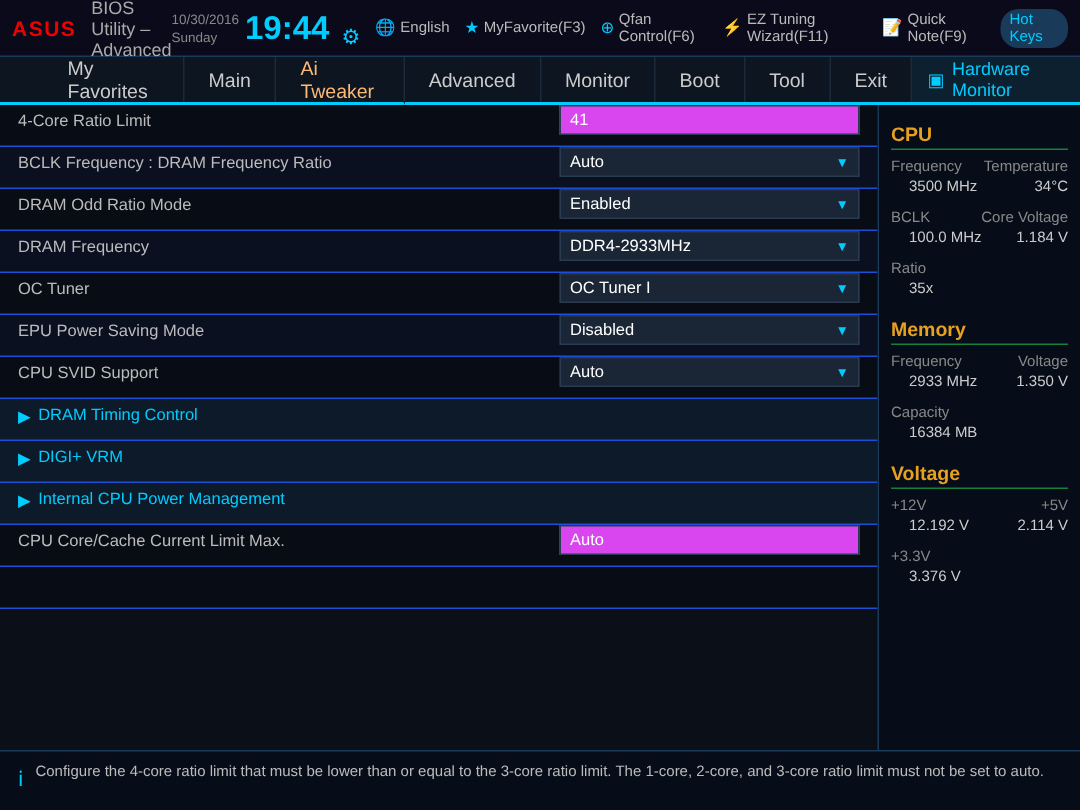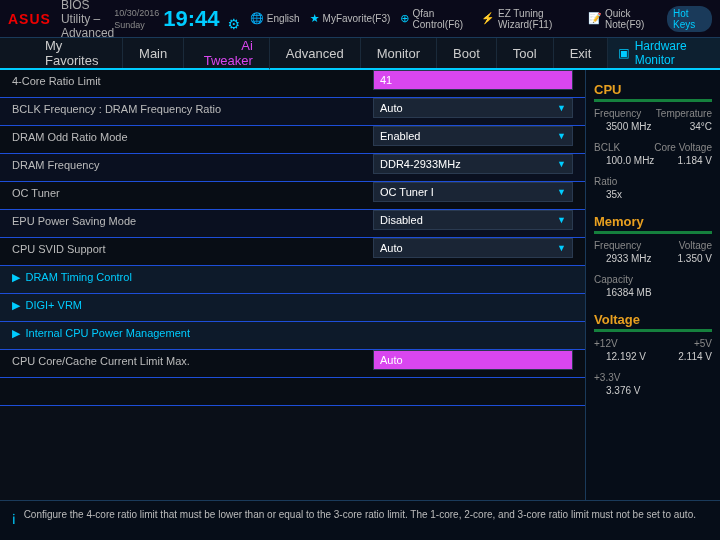--- a/index.html
+++ b/index.html
@@ -76,24 +76,23 @@
     .nav-item {
       padding: 0 16px;
       display: flex;
       align-items: center;
       color: #ccc;
       font-size: 13px;
       cursor: pointer;
       border-right: 1px solid #1a2a3a;
     }
     .nav-item.active {
-      color: #d946ef;
+      color: #fdba74;
       border-bottom: 2px solid #0cf;
       margin-bottom: -2px;
-      text-align: right;
     }
     #hw-monitor-tab {
       margin-left: auto;
       background: #0d2030;
       color: #0cf;
       font-size: 12px;
       padding: 0 10px;
       display: flex;
       align-items: center;
       gap: 5px;
@@ -169,21 +168,21 @@
       width: 134px;
       background: #060d18;
       padding: 8px;
       overflow-y: auto;
     }
     .hw-section-title {
       color: #e8a020;
       font-size: 13px;
       font-weight: bold;
       margin: 4px 0 6px 0;
-      border-bottom: 3px solid #15803d;
+      border-bottom: 1px solid #15803d;
       padding-bottom: 2px;
     }
     .hw-row {
       display: flex;
       justify-content: space-between;
       margin-bottom: 2px;
     }
     .hw-label { color: #888; font-size: 10px; }
     .hw-value { color: #ccc; font-size: 10px; margin-left: 12px; }
     .hw-spacer { height: 8px; }

